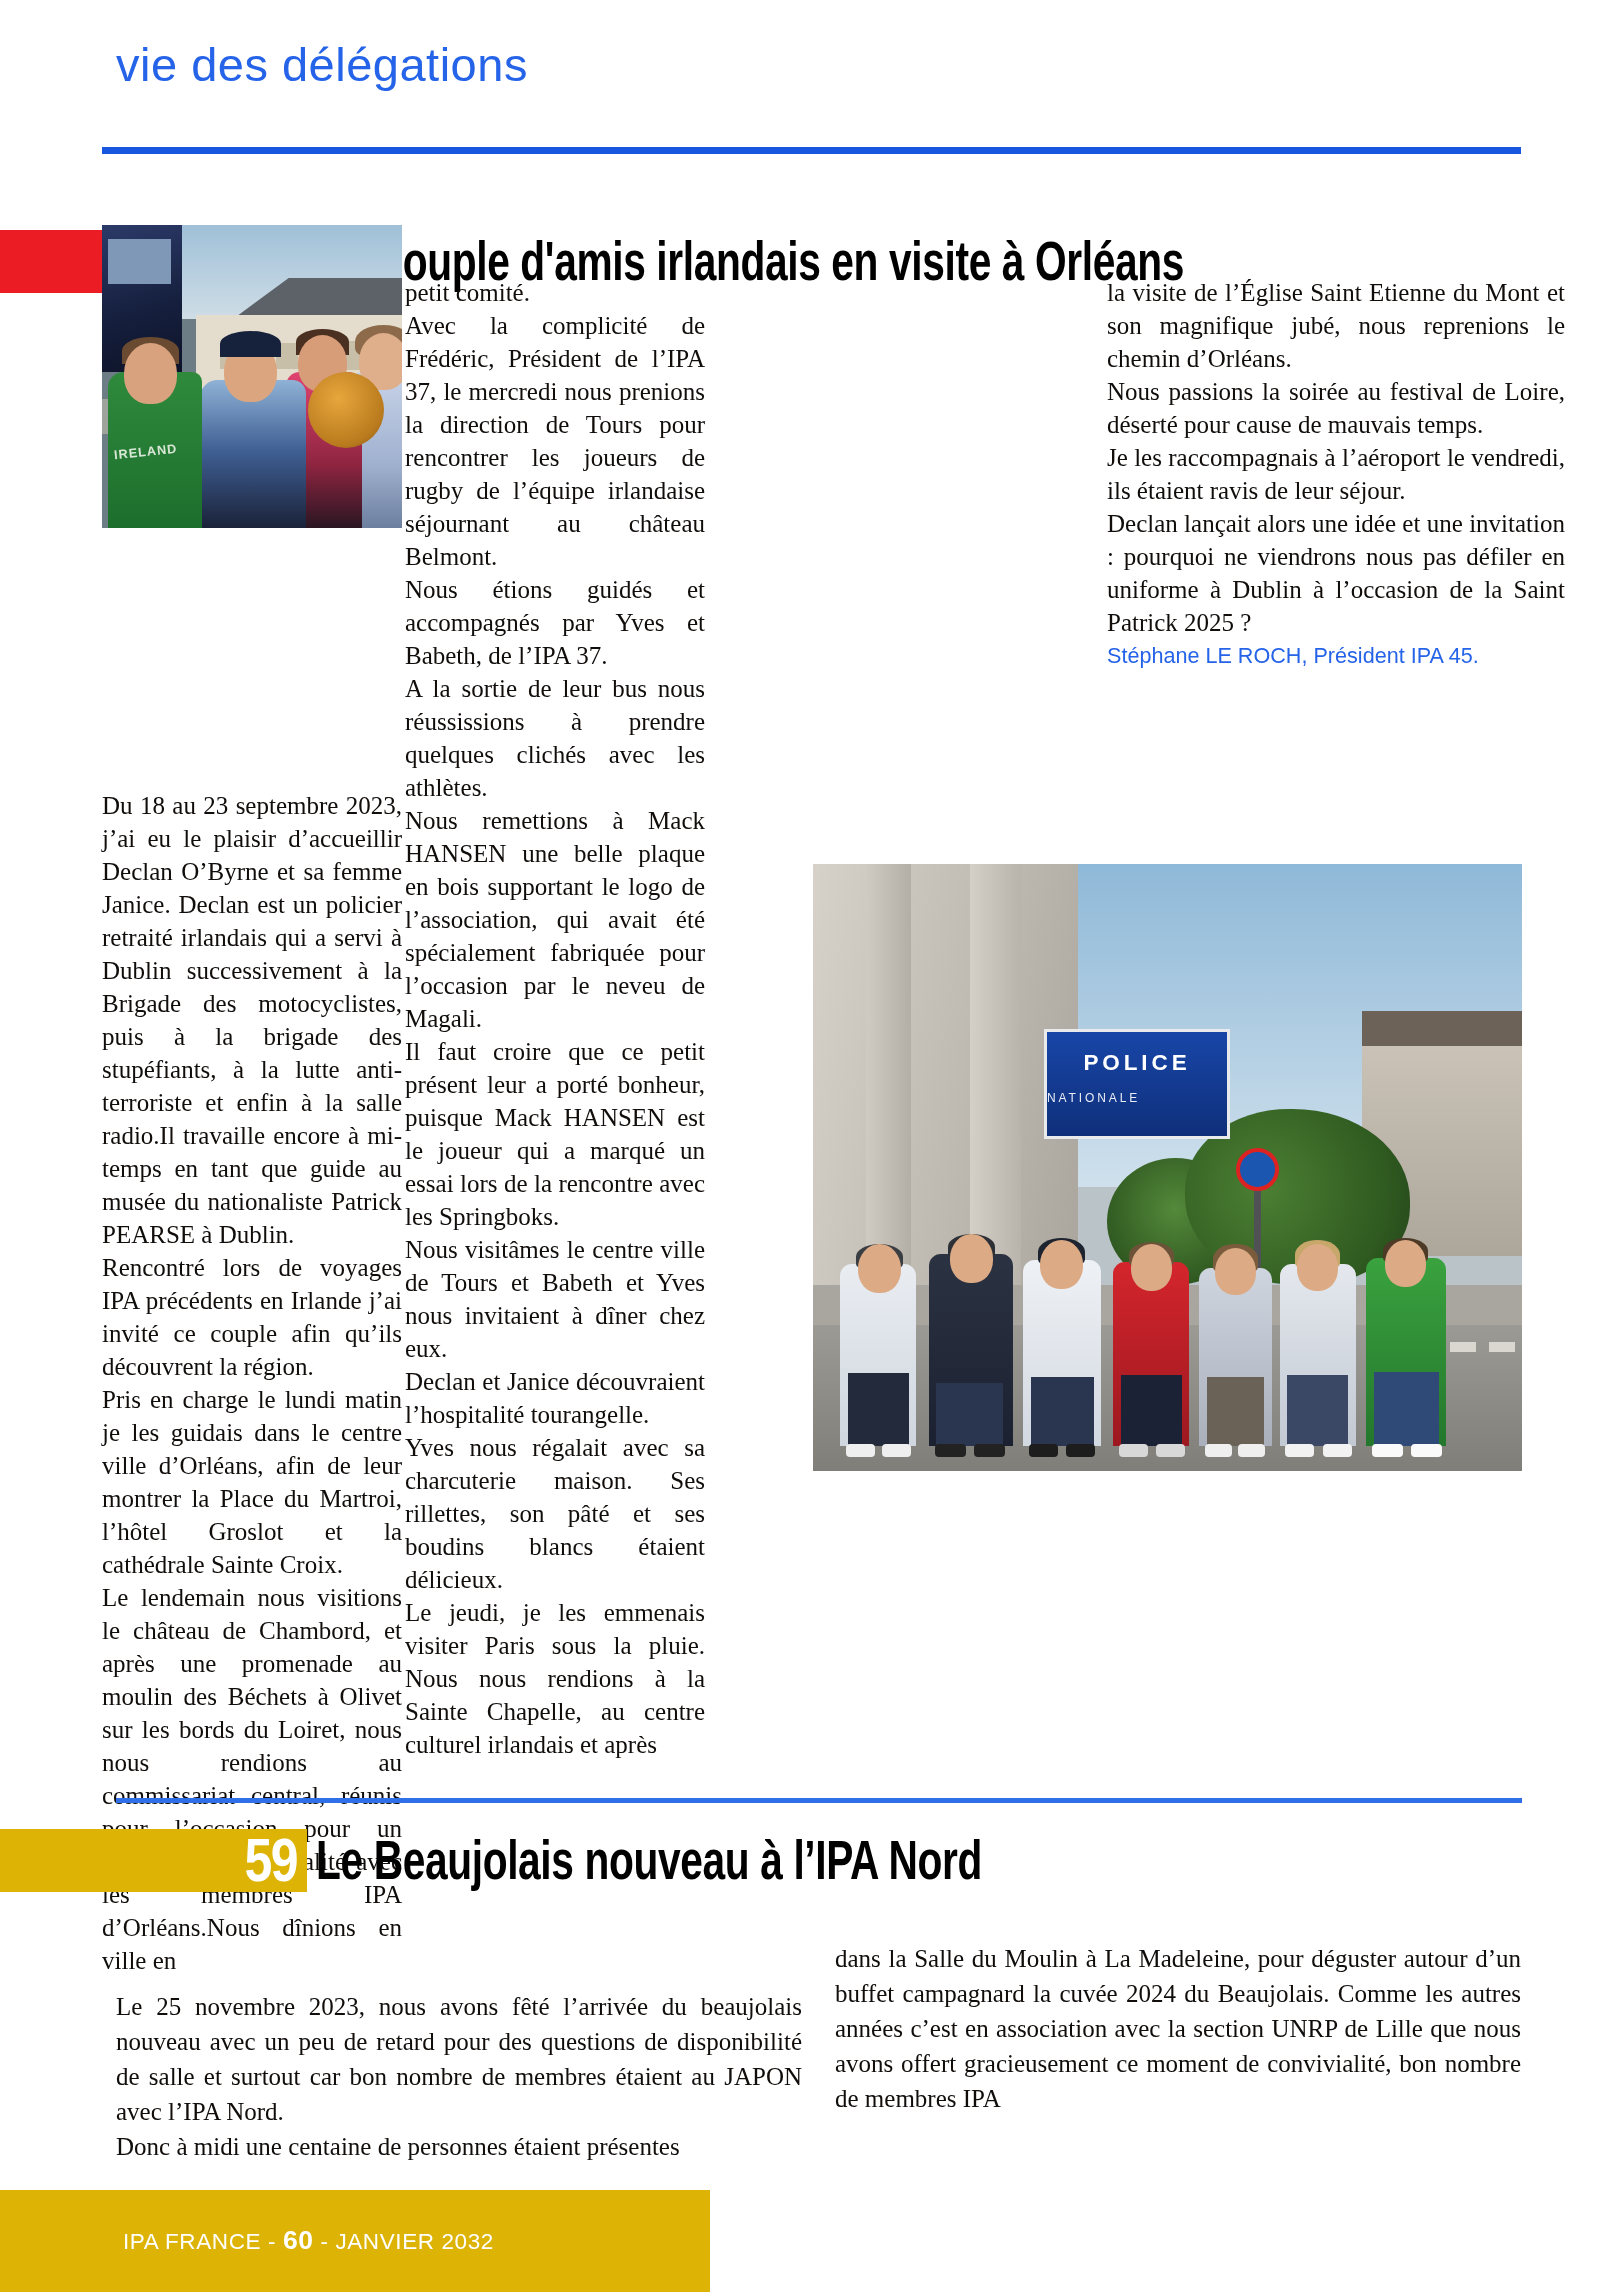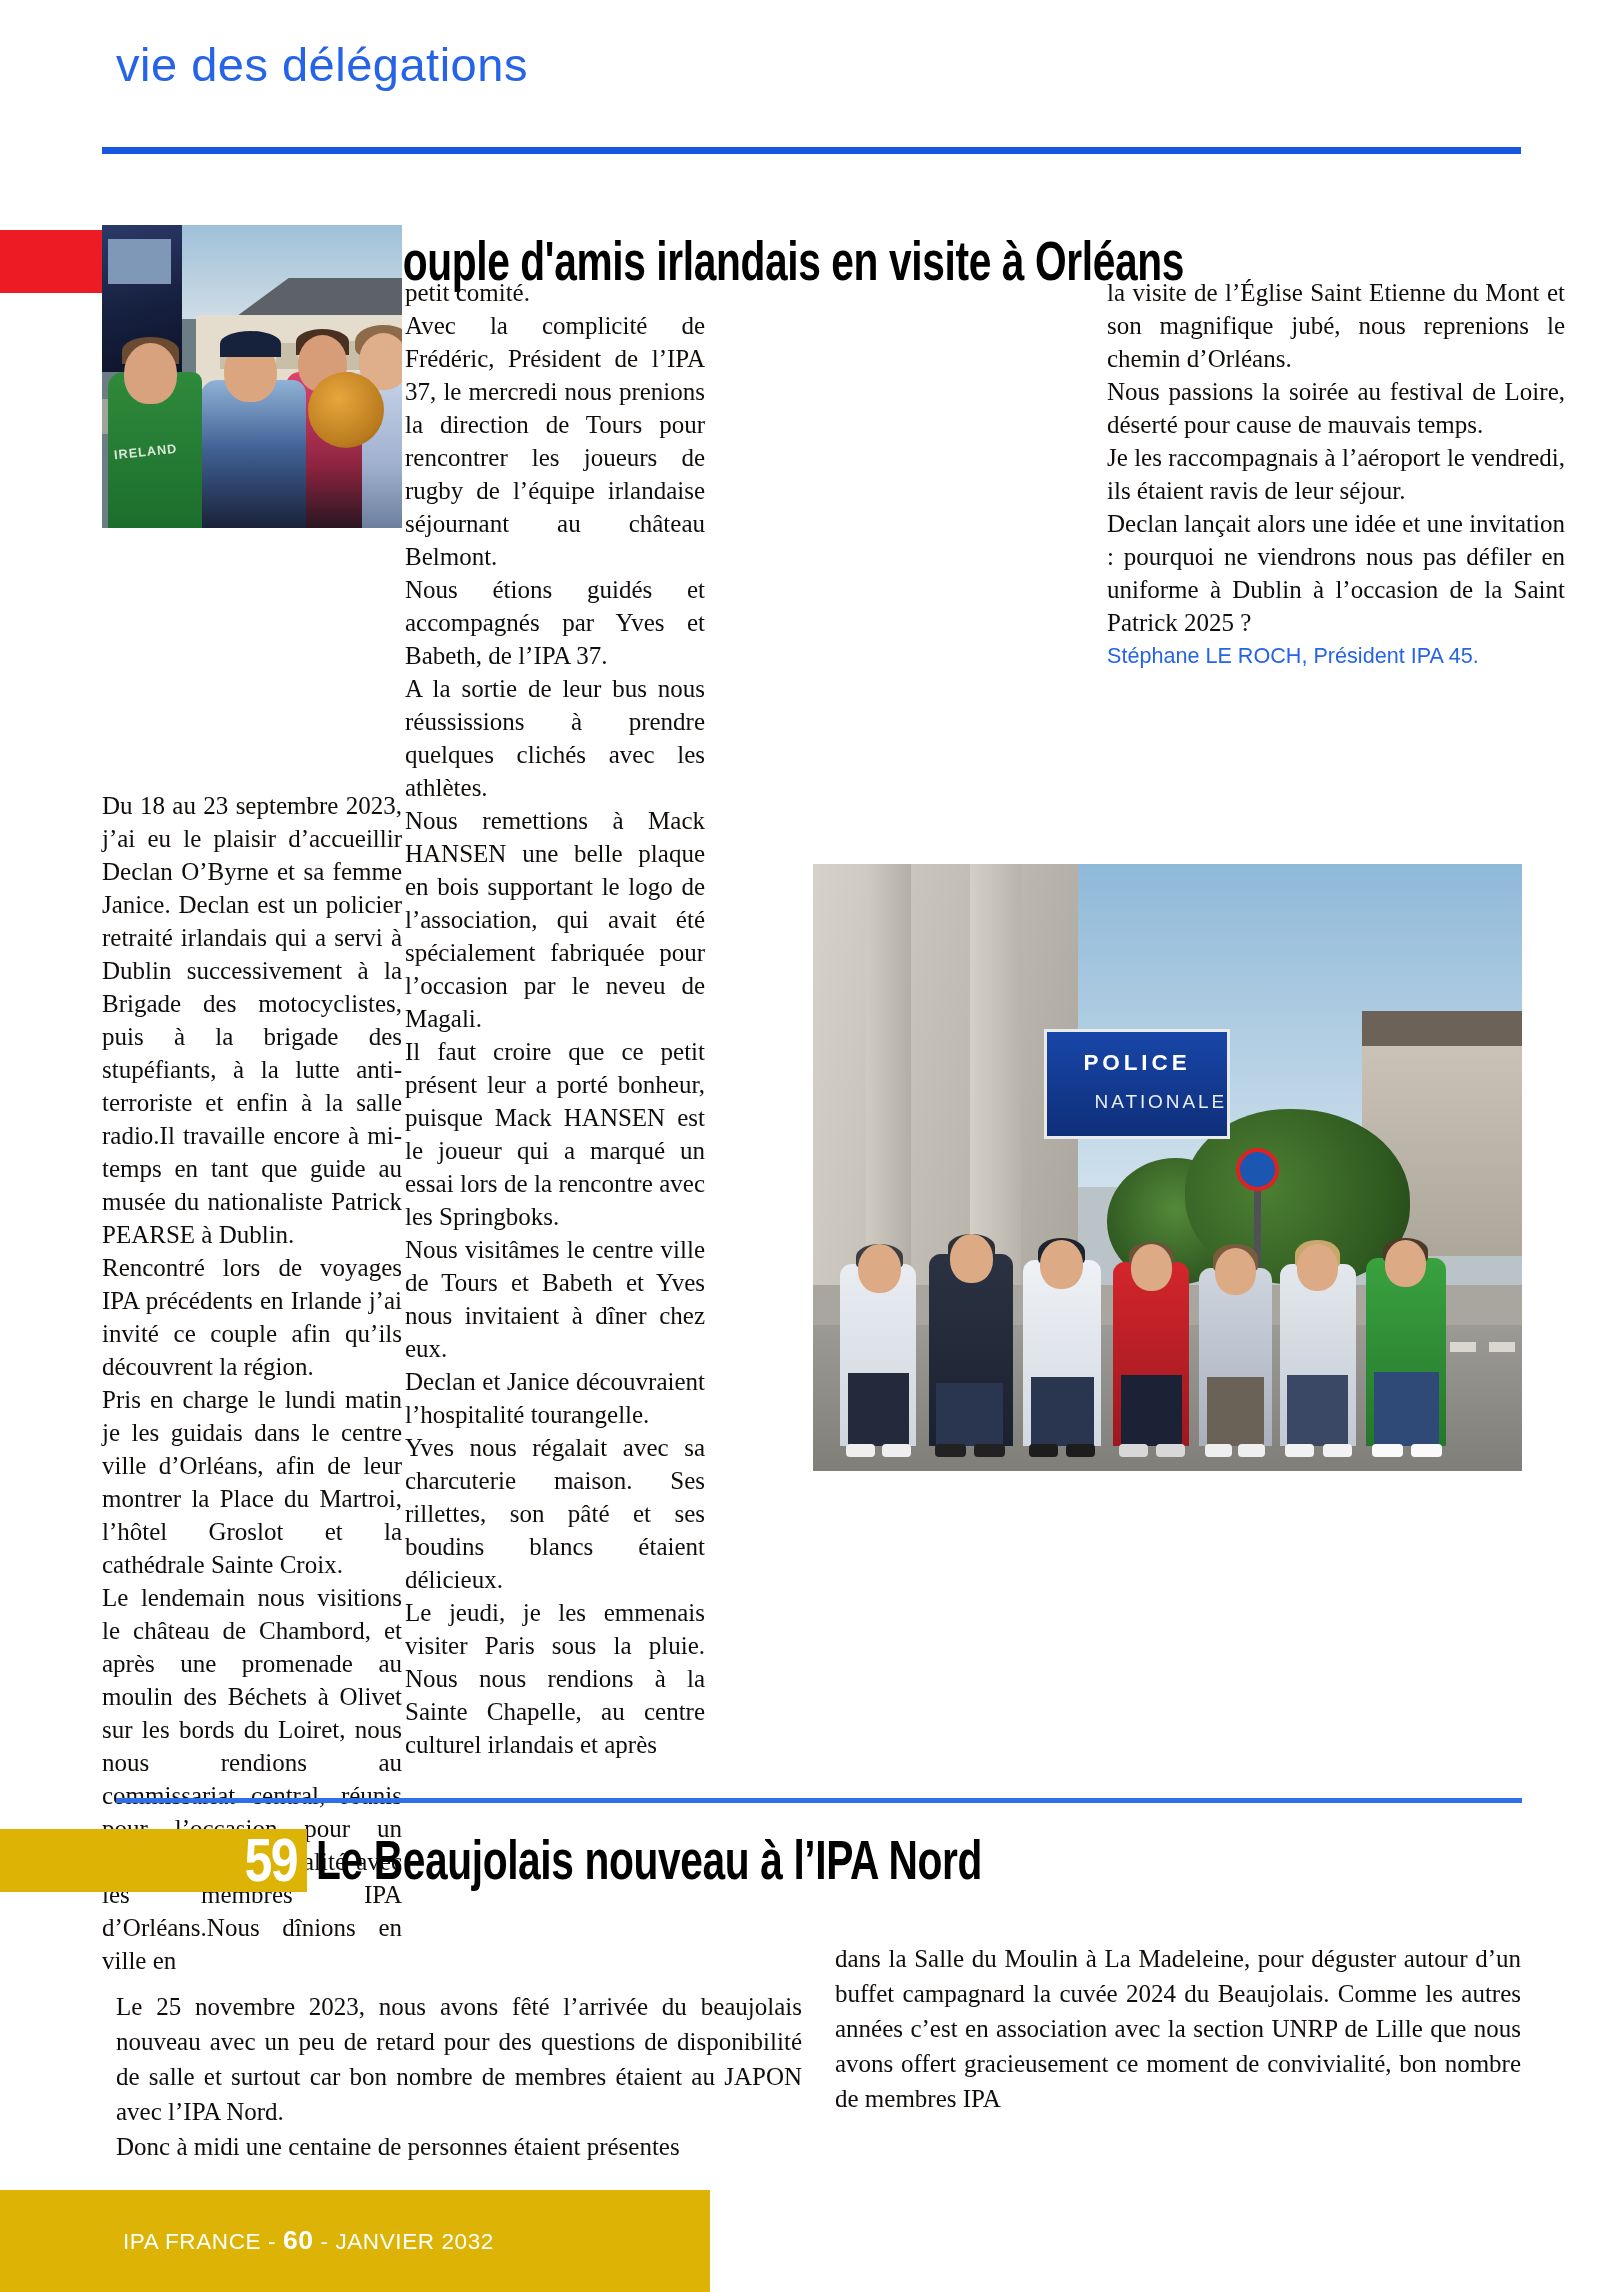--- a/index.html
+++ b/index.html
@@ -136,22 +136,22 @@
       background:linear-gradient(100deg,#d6d2c9 0%,#bdb9b0 55%,#a7a39a 100%); }
   #photo2 .col-l1 { position:absolute; left:53px; top:0; width:45px; height:510px;
       background:linear-gradient(90deg,#cfcbc2,#b3afa6); }
   #photo2 .col-l2 { position:absolute; left:157px; top:0; width:51px; height:510px;
       background:linear-gradient(90deg,#d4d0c7,#b8b4ab); }
   #photo2 .signbox { position:absolute; left:231px; top:165px; width:186px; height:110px;
       background:linear-gradient(180deg,#1846a8 0%,#0f2f7a 100%); border:3.9px solid #e8eaec; }
   #photo2 .signbox .t1 { position:absolute; left:0; right:0; top:17.6px; text-align:center;
       font-family:"Liberation Sans", sans-serif; font-size:22.5px; font-weight:bold;
       color:#fff; letter-spacing:3.9px; }
-  #photo2 .signbox .t2 { position:absolute; left:0; right:0; top:59px; text-align:right;
-      font-family:"Liberation Sans", sans-serif; font-size:19px;
+  #photo2 .signbox .t2 { position:absolute; left:0; right:0; top:59px; text-align:left;
+      font-family:"Liberation Sans", sans-serif; font-size:12px;
       color:#e9edf4; letter-spacing:2.9px; }
   #photo2 .bldg-r { position:absolute; left:549px; top:147px; width:160px; height:245px;
       background:linear-gradient(180deg,#cfc7bb 0%,#ada69b 100%); }
   #photo2 .bldg-r:before { content:""; position:absolute; left:0; top:0; width:160px; height:35px;
       background:#6d6258; }
   #photo2 .trees { position:absolute; left:372px; top:245px; width:225px; height:176px;
       background:radial-gradient(circle at 35% 45%,#4c7f33 0%,#2f5a20 70%,#23431a 100%);
       border-radius:46% 52% 44% 50%; }
   #photo2 .trees2 { position:absolute; left:294px; top:294px; width:137px; height:127px;
       background:radial-gradient(circle at 50% 40%,#54893a 0%,#2e5720 75%);

